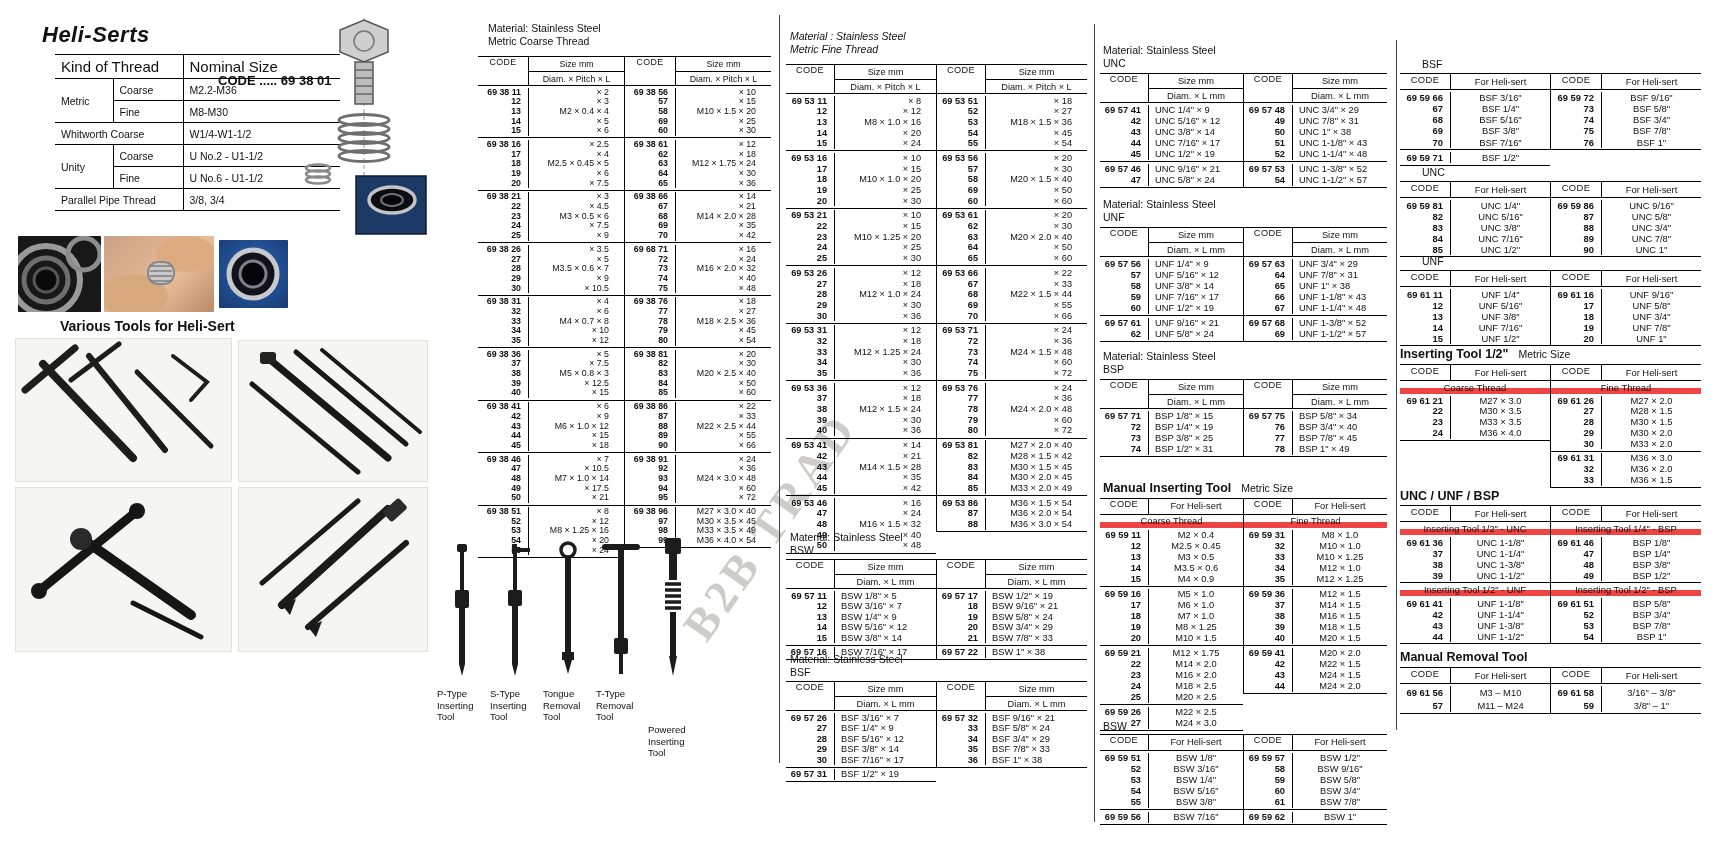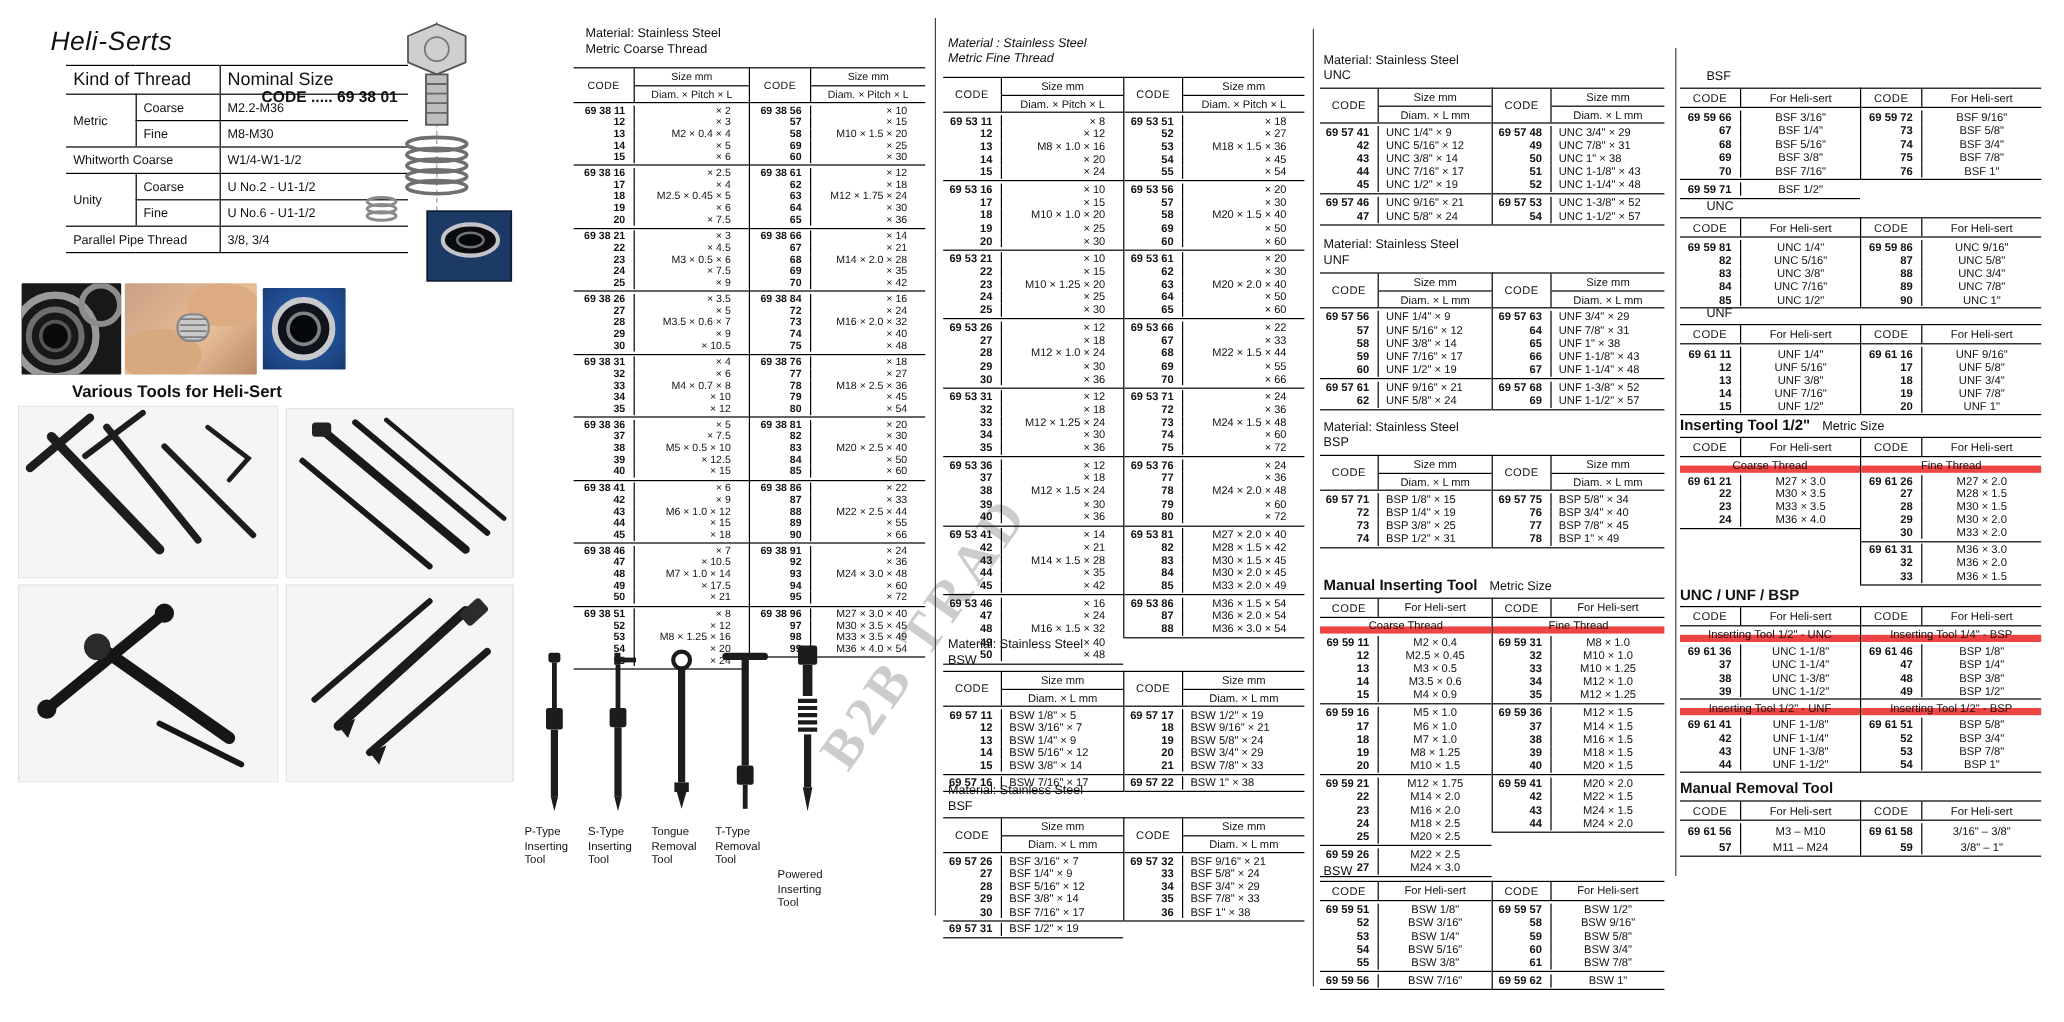--- a/index.html
+++ b/index.html
@@ -1,20 +1,20 @@
 <!DOCTYPE html>
 <html><head>
 <meta charset="utf-8">
 <style>
   *{margin:0;padding:0;box-sizing:border-box;}
   html,body{width:1720px;height:852px;background:#fff;font-family:"Liberation Sans",sans-serif;color:#111;}
   .page{position:relative;width:1720px;height:852px;overflow:hidden;background:#fff;}
   .abs{position:absolute;}
   
-  .title{font-size:22px;font-weight:normal;font-style:italic;letter-spacing:.5px;}
+  .title{font-size:22px;font-weight:bold;font-style:italic;letter-spacing:.5px;}
   .codelab{font-size:13px;font-weight:bold;margin-top:44px;}
   table.kind{border-collapse:collapse;width:285px;font-size:10.5px;border-top:1.5px solid #000;border-bottom:1.5px solid #000;}
   table.kind td{border-bottom:1px solid #000;padding:3px 6px;height:22px;vertical-align:middle;}
   table.kind tr.hd td{font-size:15px;}
   table.kind td.vl{border-left:1px solid #000;}
   table.kind td.grp{width:58px;}
   table.kind td.sub{width:70px;}
   table.kind td.sz{width:157px;}
   .caption{font-size:14px;font-weight:bold;}
   .photo{position:absolute;overflow:hidden;border-radius:1px;}
@@ -27,21 +27,21 @@
   .sep{position:absolute;width:1px;background:#444;}
   
   .mat{font-size:10.5px;line-height:13px;}
   .lbl{font-size:10.5px;}
   .btitle{font-size:12.5px;font-weight:bold;white-space:nowrap;}
   .btitle .norm{font-weight:normal;font-size:10.5px;margin-left:10px;}
   
   .ptable{display:flex;align-items:flex-start;--cw:50px;--sw:96px;--rh:11px;--fs:9.3px;font-size:var(--fs);}
   .half{border-top:1.5px solid #000;}
   .half-r{border-left:1px solid #000;}
-  .phead{display:flex;border-bottom:1px solid #000;align-items:center;}
+  .phead{display:flex;border-bottom:1px solid #000;align-items:flex-start;}
   .hcode{width:var(--cw);display:flex;align-items:center;justify-content:center;letter-spacing:.4px;}
   .hsize{width:var(--sw);border-left:1px solid #000;text-align:center;}
   .hsz{height:14px;line-height:14px;}
   .hsub{height:14px;line-height:14px;border-top:1px solid #000;}
   .hsize.single{height:15px;line-height:15px;}
   .psub{border-bottom:6px solid #ef4444;text-align:center;height:13px;line-height:13px;}
   .pblock{border-bottom:1px solid #000;padding:1.5px 0;}
   .prow{display:flex;height:var(--rh);line-height:var(--rh);}
   .pcode{width:var(--cw);font-weight:bold;text-align:right;padding-right:7px;white-space:nowrap;}
   .psize{width:var(--sw);border-left:1px solid #000;white-space:nowrap;}
@@ -326,21 +326,21 @@
           <div class="prow">
             <div class="pcode">69 38 36</div>
             <div class="psize">× 5</div>
           </div>
           <div class="prow">
             <div class="pcode">37</div>
             <div class="psize">× 7.5</div>
           </div>
           <div class="prow">
             <div class="pcode">38</div>
-            <div class="psize">M5 × 0.5 × 10</div>
+            <div class="psize">M5 × 0.8 × 3</div>
           </div>
           <div class="prow">
             <div class="pcode">39</div>
             <div class="psize">× 12.5</div>
           </div>
           <div class="prow">
             <div class="pcode">40</div>
             <div class="psize">× 15</div>
           </div>
         </div>
@@ -480,21 +480,21 @@
             <div class="pcode">69</div>
             <div class="psize">× 35</div>
           </div>
           <div class="prow">
             <div class="pcode">70</div>
             <div class="psize">× 42</div>
           </div>
         </div>
         <div class="pblock">
           <div class="prow">
-            <div class="pcode">69 38 84</div>
+            <div class="pcode">69 68 71</div>
             <div class="psize">× 16</div>
           </div>
           <div class="prow">
             <div class="pcode">72</div>
             <div class="psize">× 24</div>
           </div>
           <div class="prow">
             <div class="pcode">73</div>
             <div class="psize">M16 × 2.0 × 32</div>
           </div>

